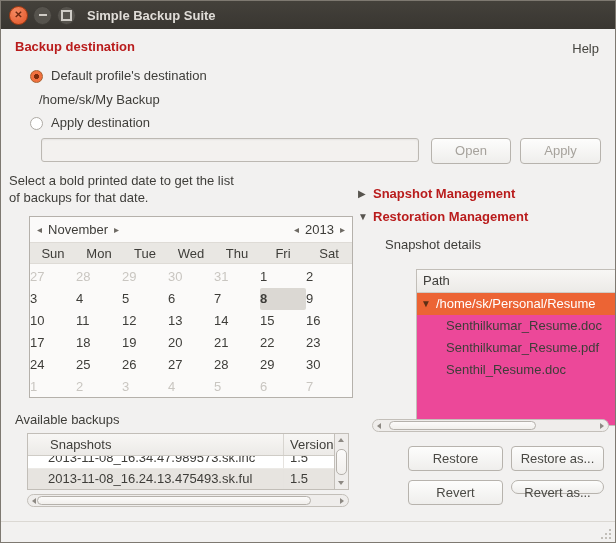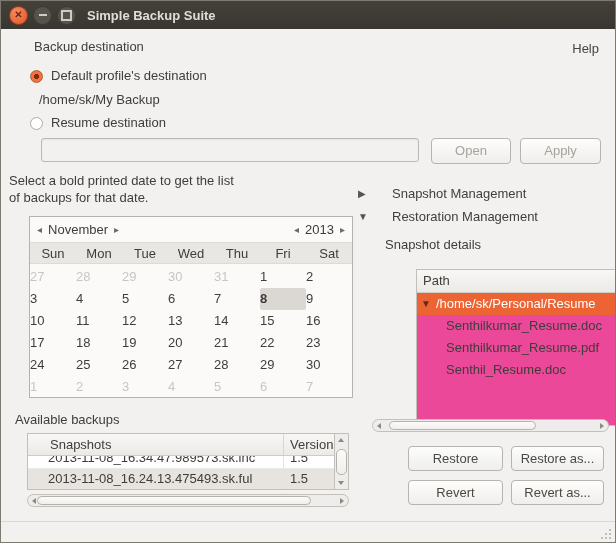--- a/index.html
+++ b/index.html
@@ -13,21 +13,21 @@
     background:linear-gradient(#44413b,#393631);display:flex;align-items:center;padding:0 8px;}
   .tb-btn{width:19px;height:19px;border-radius:50%;margin-right:5px;display:flex;
     align-items:center;justify-content:center;box-sizing:border-box;cursor:pointer;}
   .tb-close{background:radial-gradient(circle at 35% 30%,#f58a61,#e25427);border:1px solid #a33c14;}
   .tb-close span{color:#6b2810;font-size:10px;font-weight:bold;line-height:1;}
   .tb-gray{background:#56534d;border:1px solid #3f3c37;}
   .tb-min-bar{width:8px;height:2px;background:#cfccc6;}
   .tb-max-box{width:7px;height:7px;border:2px solid #cfccc6;}
   .tb-title{color:#e0ddd8;font-weight:bold;margin-left:6px;}
   
-  .h-bold{position:absolute;font-weight:normal;color:#404040;margin-left:19px;}
+  .h-bold{position:absolute;font-weight:bold;color:#b91c1c;}
   #heading{left:14px;top:38px;}
   #help{position:absolute;right:16px;top:40px;color:#45443f;cursor:pointer;}
   .radio{position:absolute;width:13px;height:13px;border-radius:50%;box-sizing:border-box;}
   .radio.on{left:29px;top:69px;border:1px solid #a8602f;
     background:radial-gradient(circle,#7c2c0d 0 2.5px,#f1713f 2.6px);}
   .radio.off{left:29px;top:116px;border:1px solid #aeaaa4;background:#fff;}
   #radio1-label{position:absolute;left:50px;top:67px;}
   #default-path{position:absolute;left:38px;top:91px;}
   #radio2-label{position:absolute;left:50px;top:114px;}
   #custom-entry{position:absolute;left:40px;top:137px;width:378px;height:24px;
@@ -97,21 +97,21 @@
   .tree-head .lbl{flex:1;}
   .sort-arrow{width:0;height:0;border-left:4px solid transparent;border-right:4px solid transparent;
     border-top:5px solid #8d8983;margin-right:2px;}
   .tree-row{height:22px;line-height:22px;display:flex;align-items:center;white-space:nowrap;cursor:pointer;}
   .tree-row.selected{background:#ec6434;color:#fff;}
   .tree-row .exp{font-size:10px;color:#5d2f15;margin:0 5px 0 4px;}
   .tree-child{padding-left:29px;overflow:hidden;}
   #btn-restore{left:407px;top:445px;width:95px;height:25px;line-height:23px;}
   #btn-restore-as{left:510px;top:445px;width:93px;height:25px;line-height:23px;}
   #btn-revert{left:407px;top:479px;width:95px;height:25px;line-height:23px;}
-  #btn-revert-as{left:510px;top:479px;width:93px;height:25px;line-height:23px;}
+  #btn-revert-as{left:510px;top:479px;width:93px;height:14px;line-height:23px;border-radius:11px;}
   
   .statusbar{position:absolute;left:0;right:0;bottom:0;height:20px;border-top:1px solid #dbd8d3;background:#f2f1f0;}
   .grip{position:absolute;right:4px;bottom:3px;width:12px;height:12px;}
   .grip::before{content:"";position:absolute;right:0;bottom:0;width:2px;height:2px;background:#c1beb8;
     box-shadow:-4px 0 #c1beb8,-8px 0 #c1beb8,0 -4px #c1beb8,-4px -4px #c1beb8,0 -8px #c1beb8;}
 </style>
 </head>
 <body>
 
 <div class="window">
@@ -130,21 +130,21 @@
   </div>
 
   <div id="heading" class="h-bold">Backup destination</div>
   <div id="help">Help</div>
 
   <div class="radio on"></div>
   <div id="radio1-label">Default profile's destination</div>
   <div id="default-path">/home/sk/My Backup</div>
 
   <div class="radio off"></div>
-  <div id="radio2-label">Resume destination</div>
+  <div id="radio2-label">Apply destination</div>
 
   <input id="custom-entry" value="" style="">
   <div id="btn-open" class="btn disabled">Open</div>
   <div id="btn-apply" class="btn disabled">Apply</div>
 
   <div id="hint">
     <div>Select a bold printed date to get the list</div>
     <div>of backups for that date.</div>
   </div>
 

